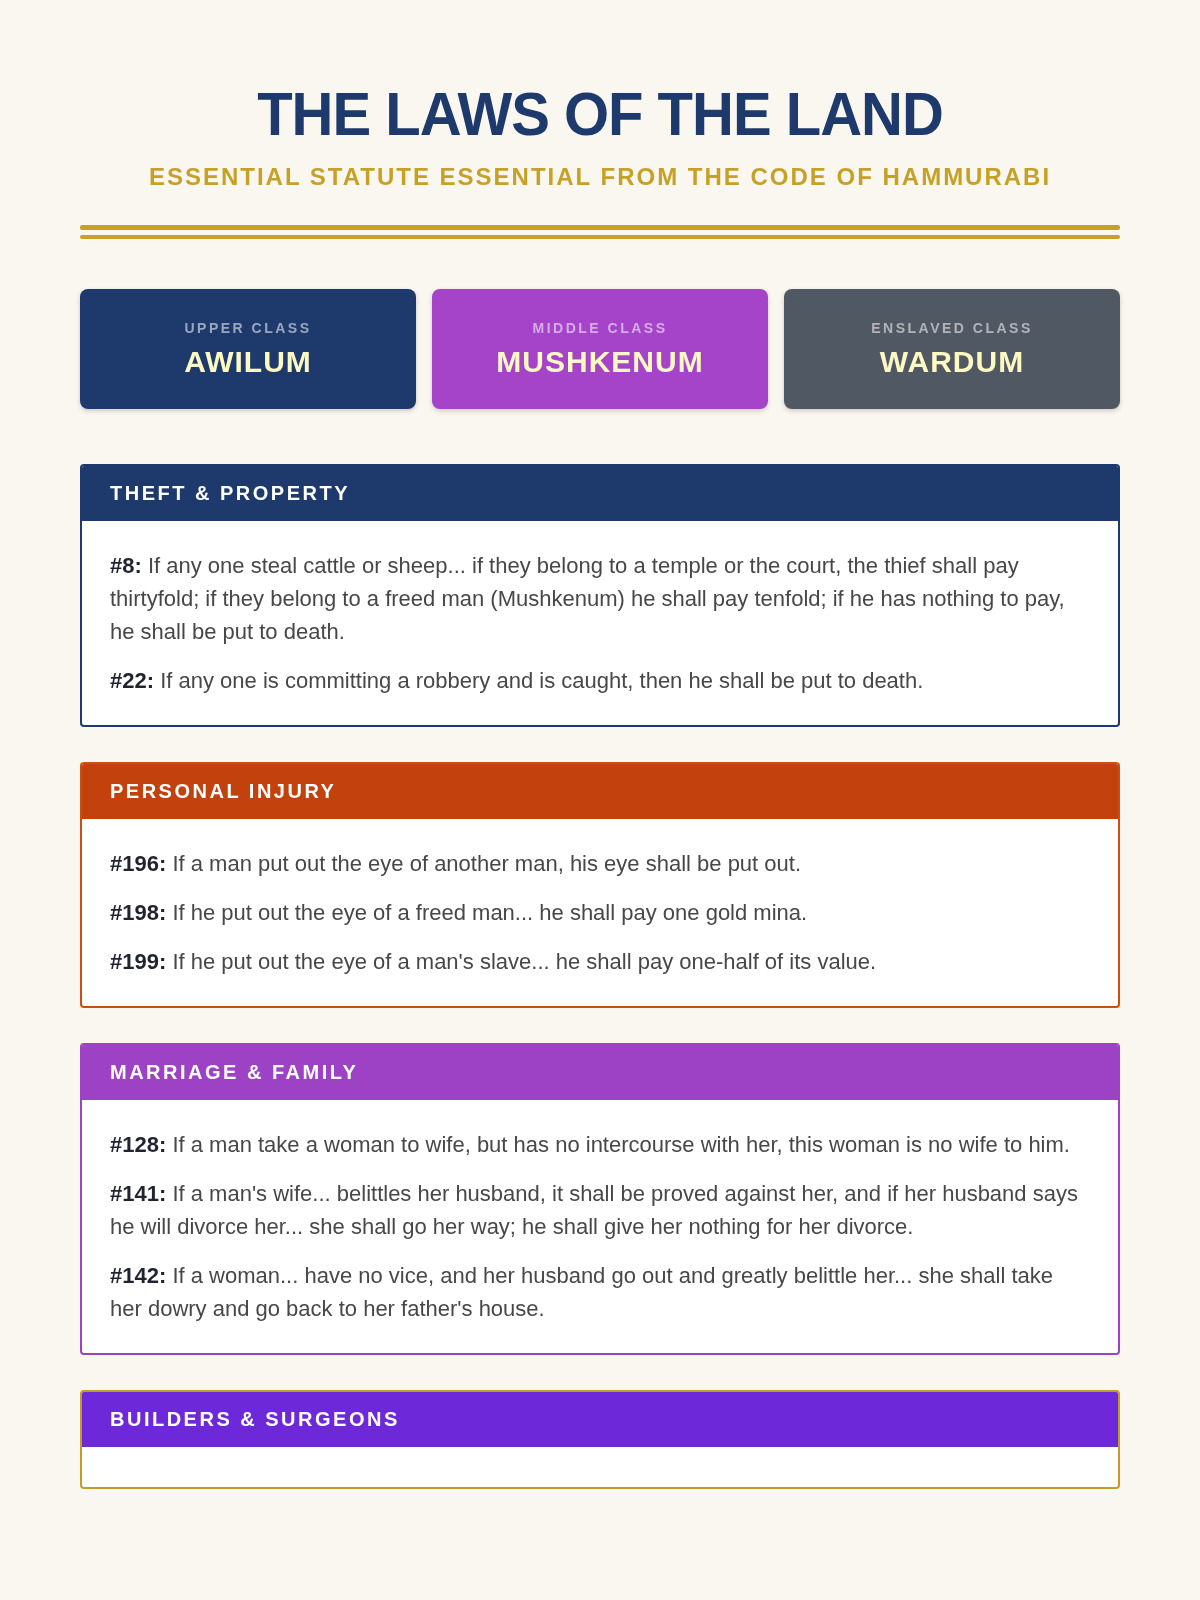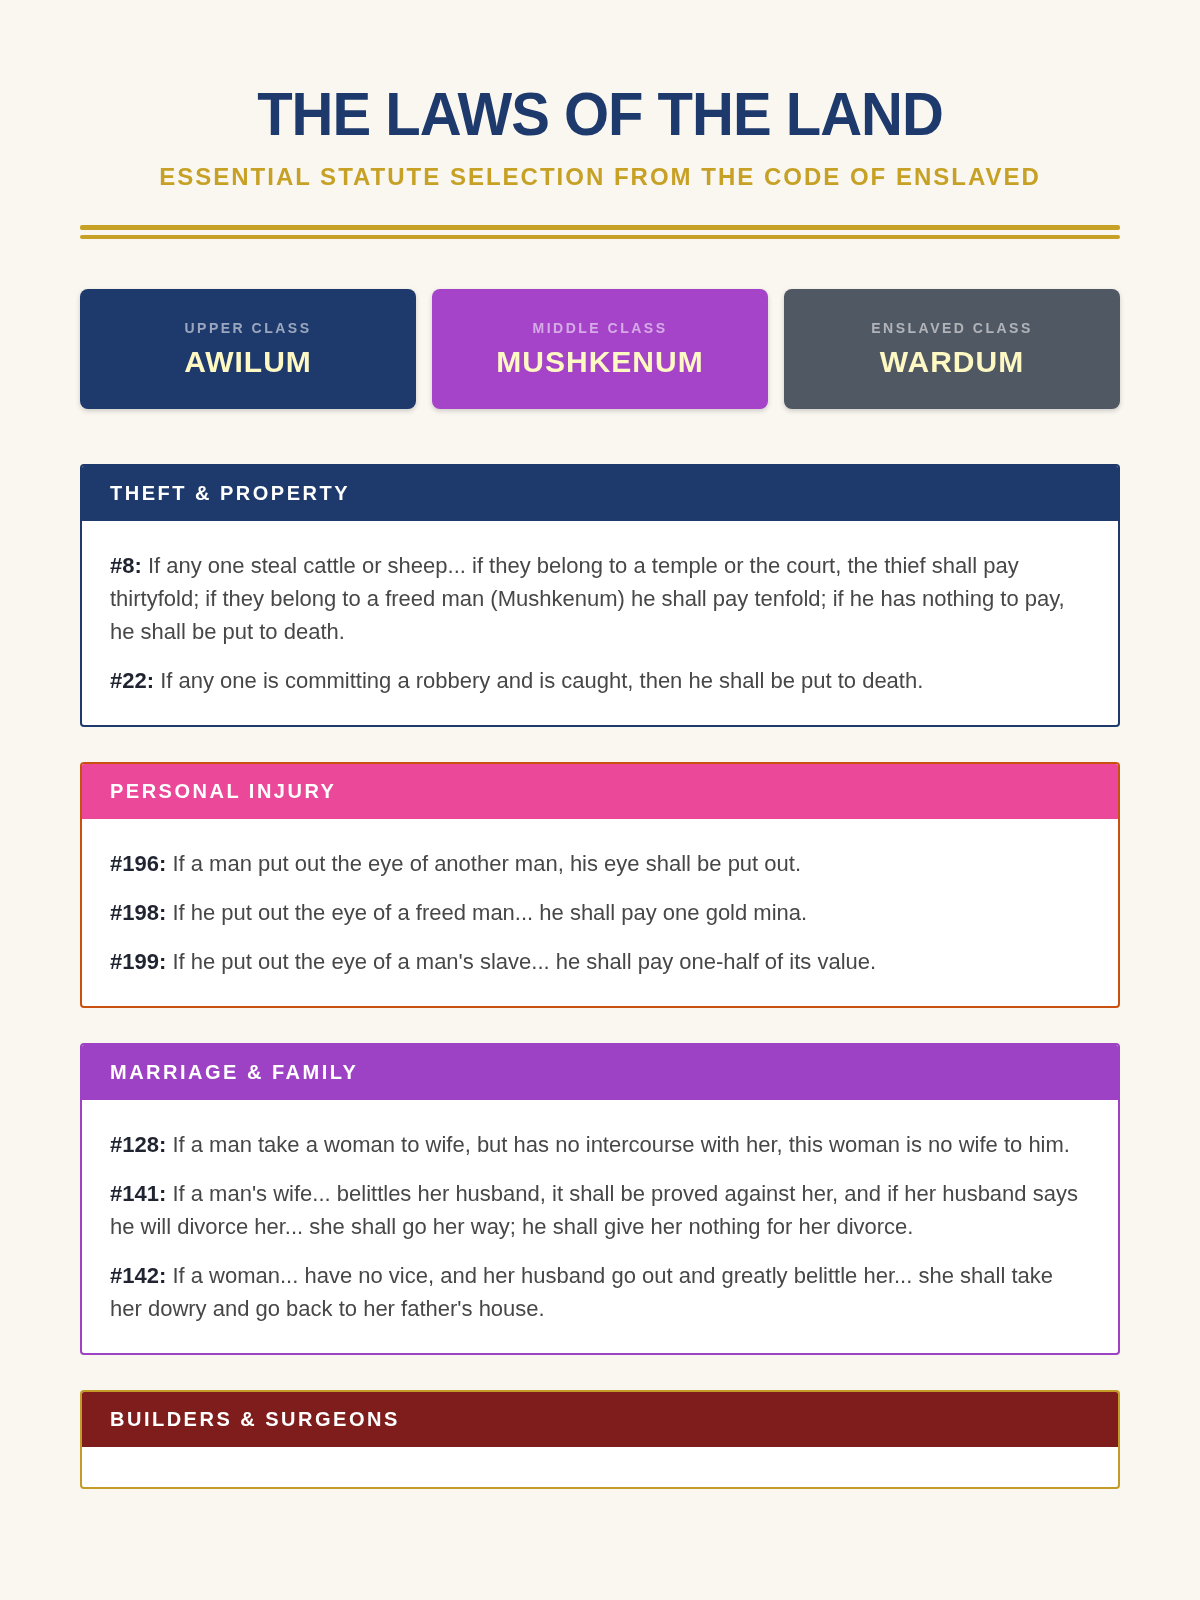--- a/index.html
+++ b/index.html
@@ -79,21 +79,21 @@
     color: #474747;
   }
   .law .law-number { color: #1F2430; font-weight: 700; }
 </style>
 </head>
 <body>
 
 <div class="page">
 
   <h1 class="main-title">THE LAWS OF THE LAND</h1>
-  <div class="subtitle">ESSENTIAL STATUTE SELECTION FROM THE CODE OF ENSLAVED</div>
+  <div class="subtitle">ESSENTIAL STATUTE ESSENTIAL FROM THE CODE OF HAMMURABI</div>
 
   <div class="divider">
     <div class="divider-line-thick"></div>
     <div class="divider-line-thin"></div>
   </div>
 
   <div class="cards-row">
   <div class="class-card" style="background: rgb(30, 58, 109);">
     <div class="class-card-label">UPPER CLASS</div>
     <div class="class-card-name">AWILUM</div>
@@ -114,21 +114,21 @@
   <section class="law-section" style="border-color: rgb(30, 58, 109);">
     <div class="law-section-header" style="background: rgb(30, 58, 109);">THEFT &amp; PROPERTY</div>
     <div class="law-section-body">
   <p class="law"><span class="law-number">#8:</span> <span class="law-text">If any one steal cattle or sheep... if they belong to a temple or the court, the thief shall pay thirtyfold; if they belong to a freed man (Mushkenum) he shall pay tenfold; if he has nothing to pay, he shall be put to death.</span></p>
 
   <p class="law"><span class="law-number">#22:</span> <span class="law-text">If any one is committing a robbery and is caught, then he shall be put to death.</span></p>
 </div>
   </section>
 
   <section class="law-section" style="border-color: rgb(201, 80, 15);">
-    <div class="law-section-header" style="background: #ec4899;">PERSONAL INJURY</div>
+    <div class="law-section-header" style="background: #c2410c;">PERSONAL INJURY</div>
     <div class="law-section-body">
   <p class="law"><span class="law-number">#196:</span> <span class="law-text">If a man put out the eye of another man, his eye shall be put out.</span></p>
 
   <p class="law"><span class="law-number">#198:</span> <span class="law-text">If he put out the eye of a freed man... he shall pay one gold mina.</span></p>
 
   <p class="law"><span class="law-number">#199:</span> <span class="law-text">If he put out the eye of a man's slave... he shall pay one-half of its value.</span></p>
 
 </div>
   </section>
 
@@ -137,18 +137,18 @@
     <div class="law-section-body">
   <p class="law"><span class="law-number">#128:</span> <span class="law-text">If a man take a woman to wife, but has no intercourse with her, this woman is no wife to him.</span></p>
 
   <p class="law"><span class="law-number">#141:</span> <span class="law-text">If a man's wife... belittles her husband, it shall be proved against her, and if her husband says he will divorce her... she shall go her way; he shall give her nothing for her divorce.</span></p>
 
   <p class="law"><span class="law-number">#142:</span> <span class="law-text">If a woman... have no vice, and her husband go out and greatly belittle her... she shall take her dowry and go back to her father's house.</span></p>
 </div>
   </section>
 
   <section class="law-section" style="border-color: rgb(196, 155, 39);">
-    <div class="law-section-header" style="background: #7f1d1d;">BUILDERS &amp; SURGEONS</div>
+    <div class="law-section-header" style="background: #6d28d9;">BUILDERS &amp; SURGEONS</div>
     <div class="law-section-body"></div>
   </section>
 </div>
 
 </div>
 
 </body></html>

